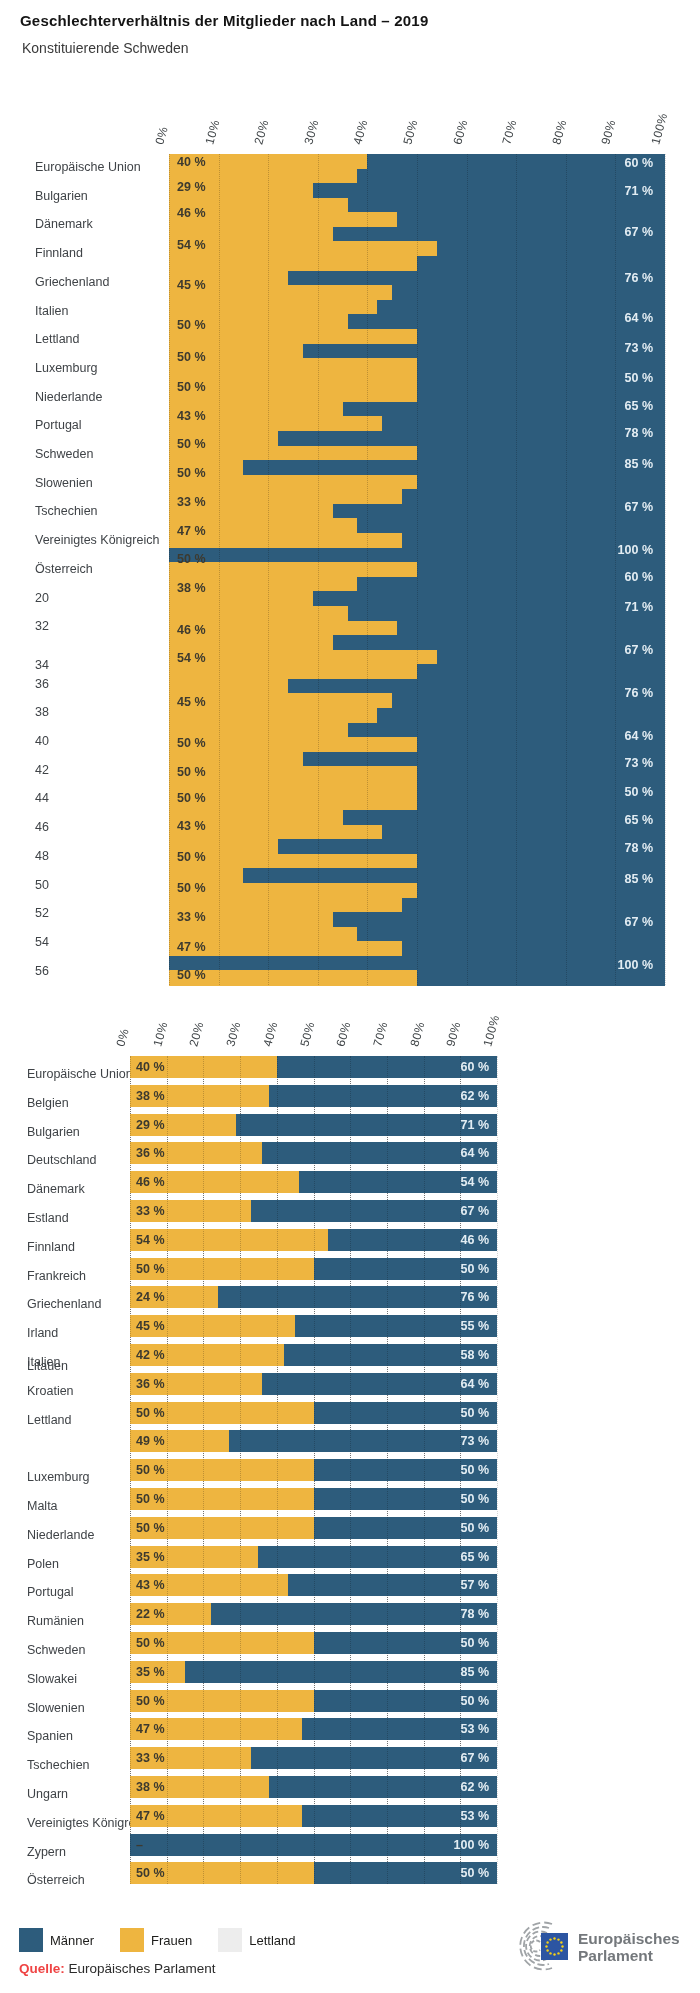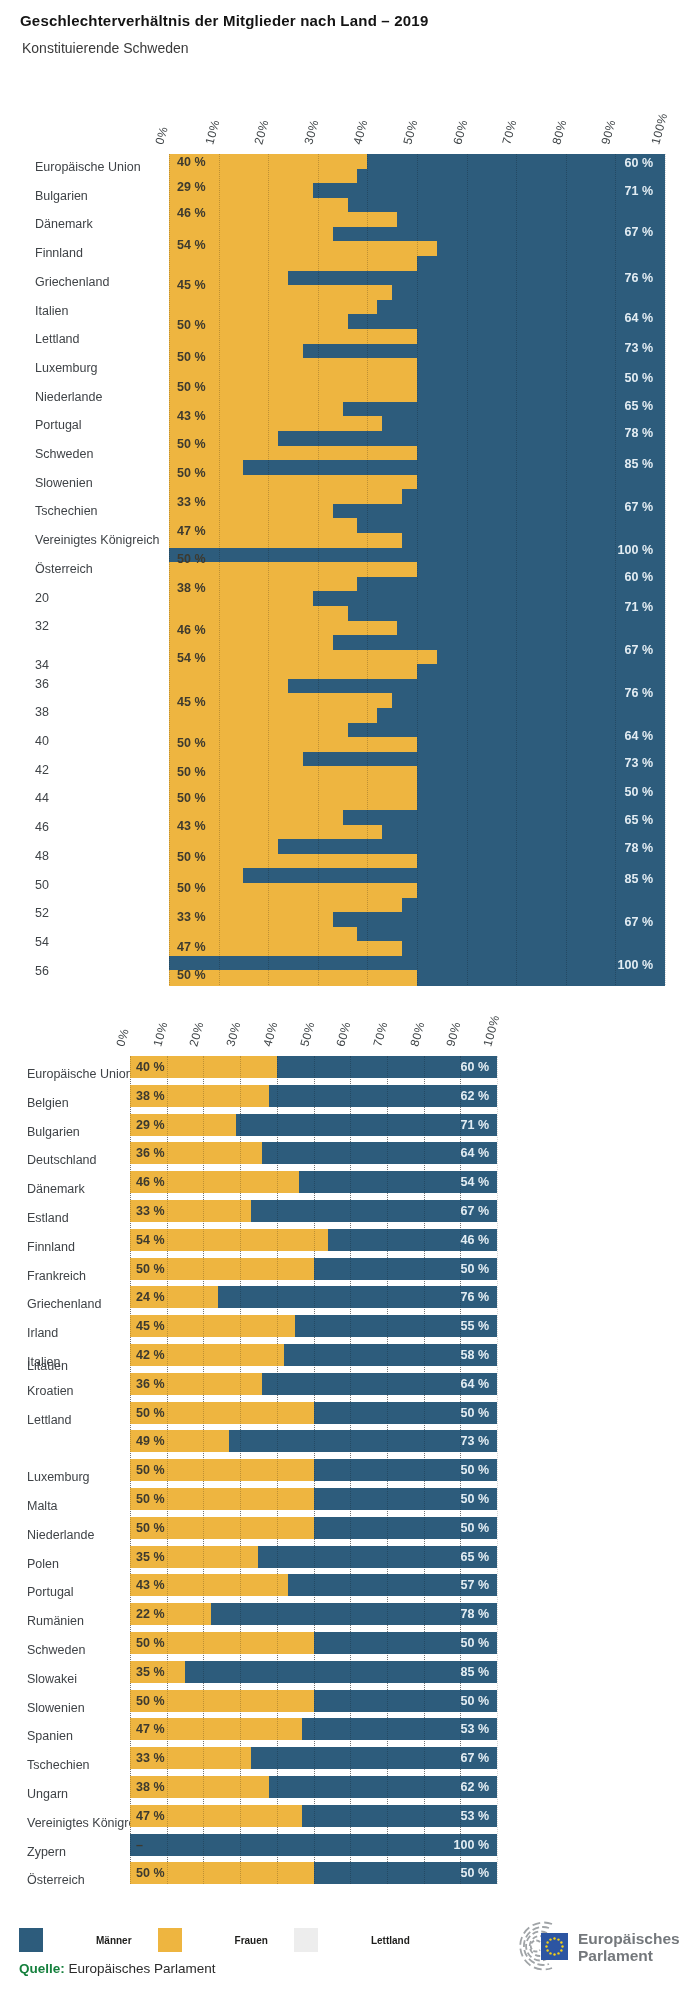--- a/index.html
+++ b/index.html
@@ -13,23 +13,23 @@
   .rowlab{font-size:12.5px;color:#3f4347;white-space:nowrap;height:16px;line-height:16px;}
   .gline{width:0;border-left:1px dotted #8f8f8f;z-index:0;}
   .gover{width:0;border-left:1px dotted rgba(0,0,0,.20);z-index:2;}
   .gover.white{border-left:1px dotted rgba(255,255,255,.65);}
   .barrow{z-index:1;}
   .wfill{position:absolute;left:0;top:0;height:100%;}
   .vlab{font-size:12.5px;font-weight:bold;white-space:nowrap;z-index:3;height:16px;line-height:16px;}
   .vlab.men{text-align:right;}
   .legend-item{display:flex;align-items:center;gap:7px;}
   .legend-sq{width:24px;height:24px;flex:0 0 auto;}
-  .legend-tx{font-size:10px;font-weight:bold;color:#1d1d1b;margin-left:46px;}
+  .legend-tx{font-size:13px;font-weight:normal;color:#1d1d1b;}
   .source{left:19px;top:1961px;font-size:13.5px;color:#2b2b2b;}
-  .source b{color:#15803d;}
+  .source b{color:#ef4444;}
 </style>
 </head>
 <body>
 
 <div class="page">
   <div class="abs title">Geschlechterverhältnis der Mitglieder nach Land – 2019</div>
   <div class="abs subtitle">Konstituierende Schweden</div>
 
   <div id="chart1">
       <div class="abs tick" style="left: 166px; bottom: 1847px;">0%</div>

